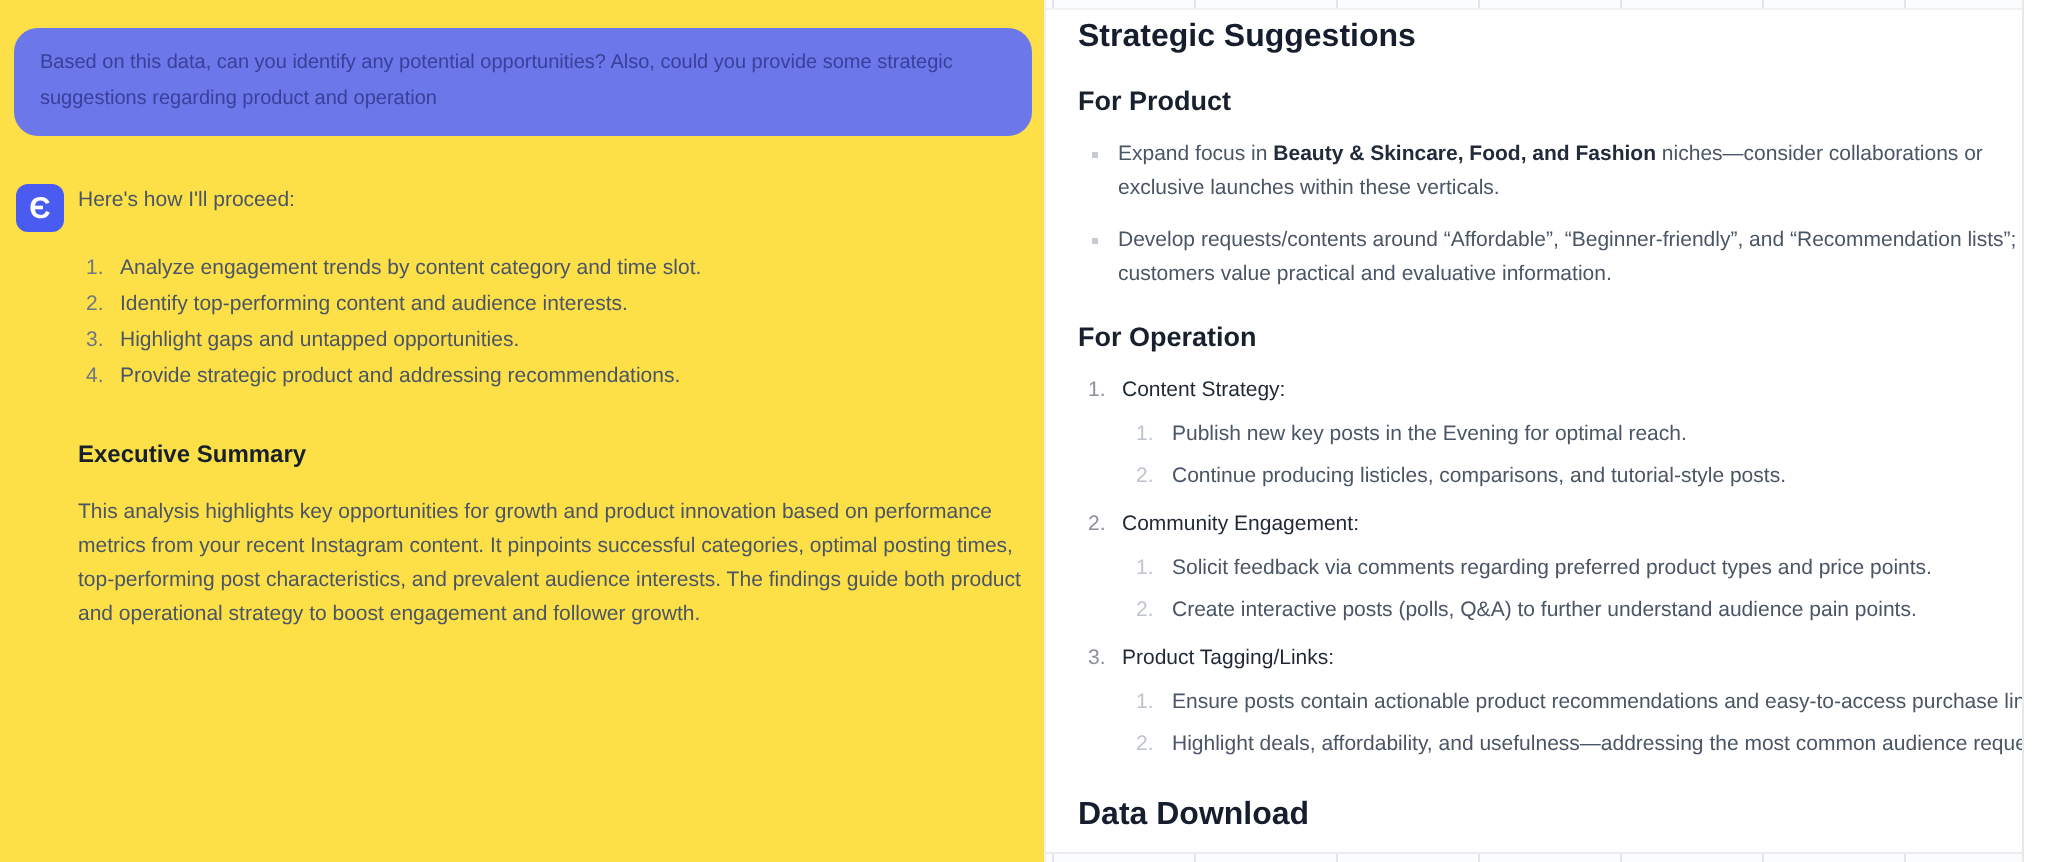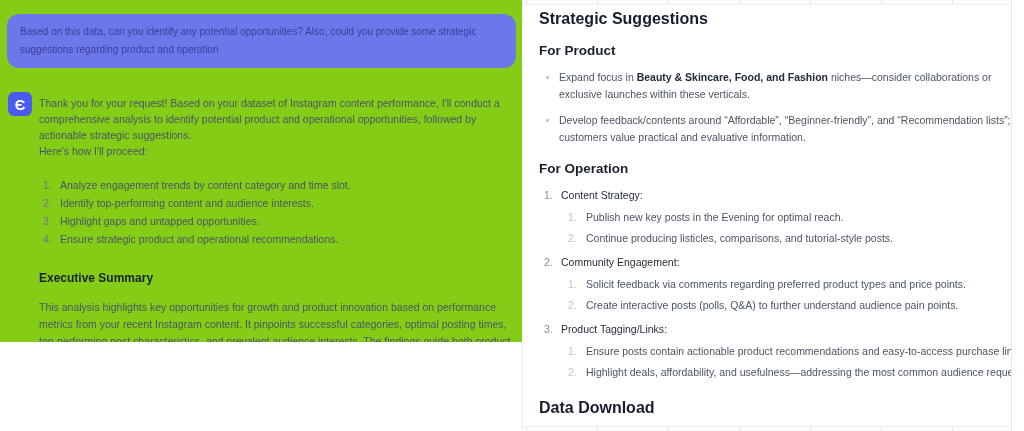--- a/index.html
+++ b/index.html
@@ -1,21 +1,21 @@
 <!DOCTYPE html>
 <html><head>
 <meta charset="utf-8">
 <style>
   * { box-sizing: border-box; margin: 0; padding: 0; }
   html, body { width: 1024px; height: 431px; overflow: hidden; background: #ffffff;
     font-family: "Liberation Sans", sans-serif; }
 
   
-  .chat-panel { position: absolute; left: 0; top: 0; width: 522px; height: 342px;
-    background: #84cc16; overflow: hidden; }
+  .chat-panel { position: absolute; left: 0; top: 0; width: 522px; height: 431px;
+    background: #fde047; overflow: hidden; }
   .user-bubble { margin: 14px 6px 0 7px; background: #6c77e9; border-radius: 12px;
     padding: 9px 13px; color: #39409b; font-size: 10px; line-height: 18px; }
   .assistant-row { display: flex; align-items: flex-start; margin: 24px 8px 0 8px; }
   .avatar { flex: 0 0 24px; width: 24px; height: 24px; border-radius: 6px; background: #4a5bf1;
     color: #fff; font-size: 15px; font-weight: bold; display: flex; align-items: center;
     justify-content: center; }
   .msg { margin-left: 7px; width: 478px; color: #4a5565; font-size: 10.5px; line-height: 16px; }
   .msg .para1 { margin-top: 3px; }
   .msg .proceed { margin-top: 0; }
   .chat-steps { list-style: none; counter-reset: cs; margin: 17px 0 0 0; }
@@ -61,44 +61,43 @@
 </style>
 </head>
 <body>
 
 <div class="chat-panel">
   <div class="user-bubble">Based on this data, can you identify any potential opportunities? Also, could you provide some strategic suggestions regarding product and operation</div>
 
   <div class="assistant-row">
     <div class="avatar">Є</div>
     <div class="msg">
-      <div class="para1">Thank you for your request! Based on your dataset of Instagram content performance, I'll conduct a comprehensive analysis to identify potential product and operational opportunities, followed by actionable strategic suggestions.</div>
       <div class="proceed">Here's how I'll proceed:</div>
       <ol class="chat-steps">
           <li>Analyze engagement trends by content category and time slot.</li>
           <li>Identify top-performing content and audience interests.</li>
           <li>Highlight gaps and untapped opportunities.</li>
-          <li>Ensure strategic product and operational recommendations.</li>
+          <li>Provide strategic product and addressing recommendations.</li>
         </ol>
       <div class="chat-h2">Executive Summary</div>
       <div class="exec-body">This analysis highlights key opportunities for growth and product innovation based on performance metrics from your recent Instagram content. It pinpoints successful categories, optimal posting times, top-performing post characteristics, and prevalent audience interests. The findings guide both product and operational strategy to boost engagement and follower growth.</div>
 
     </div>
   </div>
 </div>
 
 <div class="doc-panel">
   <div class="sliver sliver-top"></div>
   <div class="doc-inner">
     <div class="doc-title">Strategic Suggestions</div>
 
     <div class="doc-h3">For Product</div>
     <ul class="product-bullets">
         <li><span>Expand focus in </span><span class="b">Beauty &amp; Skincare, Food, and Fashion</span><span> niches—consider collaborations or exclusive launches within these verticals.</span></li>
-        <li><span>Develop feedback/contents around “Affordable”, “Beginner-friendly”, and “Recommendation lists”; customers value practical and evaluative information.</span><span class="b"></span><span></span></li>
+        <li><span>Develop requests/contents around “Affordable”, “Beginner-friendly”, and “Recommendation lists”; customers value practical and evaluative information.</span><span class="b"></span><span></span></li>
       </ul>
 
     <div class="doc-h3">For Operation</div>
     <ol class="op-list">
         <li><span class="op-label">Content Strategy</span><span class="op-colon">:</span><ol class="op-sub">
             <li>Publish new key posts in the Evening for optimal reach.</li>
             <li>Continue producing listicles, comparisons, and tutorial-style posts.</li>
           </ol></li>
         <li><span class="op-label">Community Engagement</span><span class="op-colon">:</span><ol class="op-sub">
             <li>Solicit feedback via comments regarding preferred product types and price points.</li>

